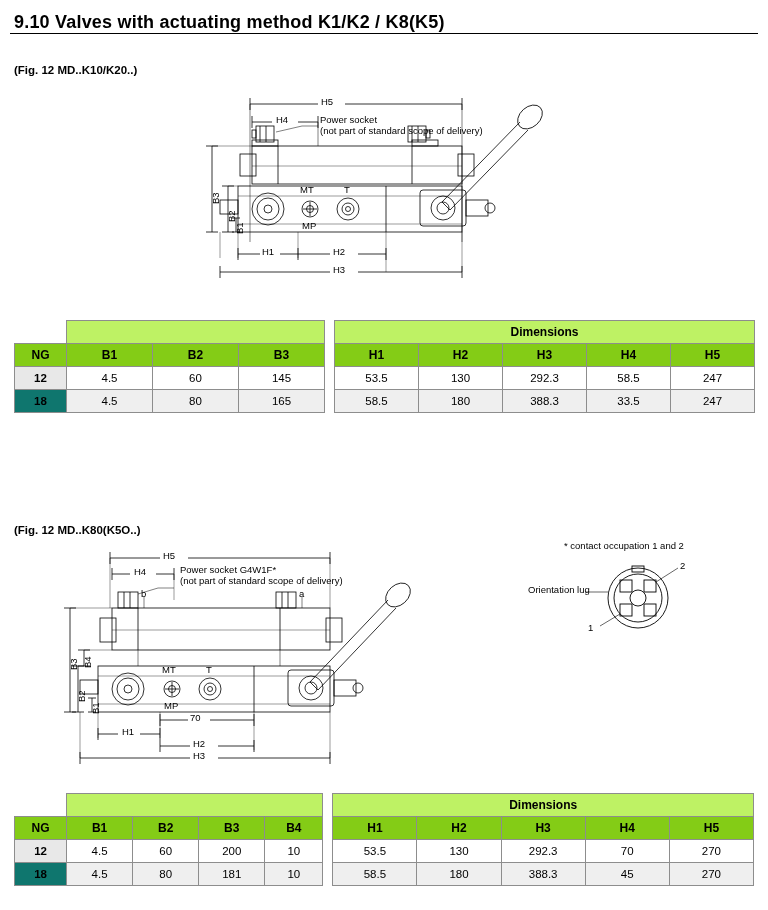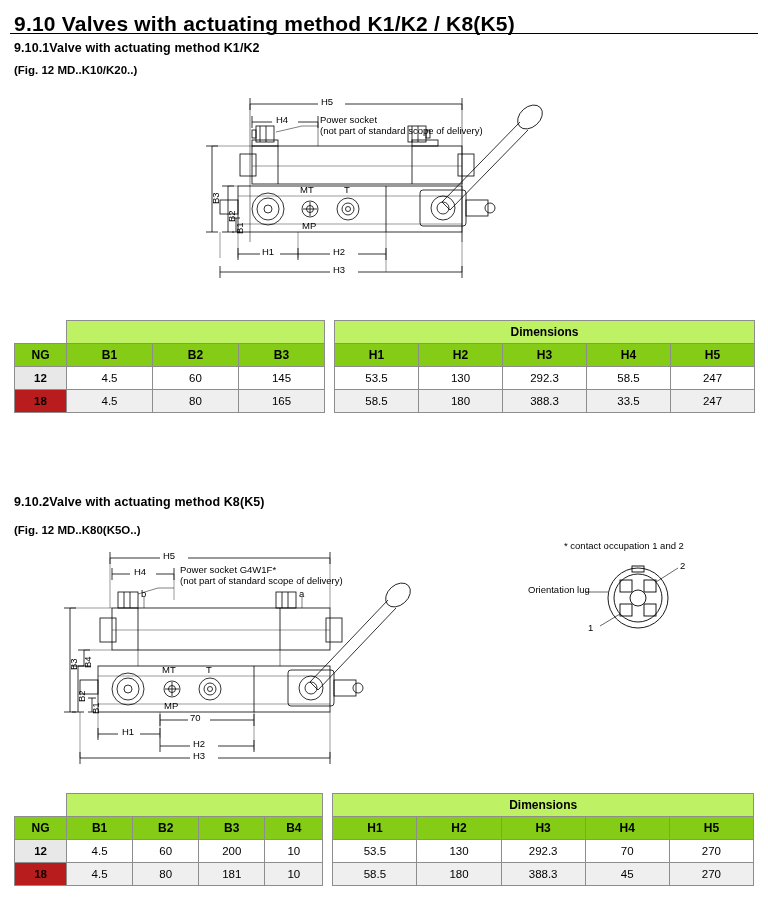--- a/index.html
+++ b/index.html
@@ -10,21 +10,21 @@
   body {
     width: 768px; height: 910px;
     font-family: "Liberation Sans", sans-serif;
     color: #000;
     position: relative;
     overflow: hidden;
   }
   .page { position: relative; width: 768px; height: 910px; }
 
   h1.section-title {
-    font-size: 21px;
+    font-size: 18px;
     font-weight: bold;
     margin: 0;
     position: absolute;
     left: 14px; top: 12px;
     letter-spacing: 0.2px;
   }
   .rule {
     position: absolute;
     left: 10px; top: 33px;
     width: 748px; height: 1px;
@@ -68,21 +68,21 @@
     font-size: 12px;
   }
   table.dims td.ng-cell {
     background: #e8e8e8;
     font-weight: bold;
   }
   table.dims td.data {
     background: #fff;
   }
   table.dims tr.alt td.data { background: #efefef; }
-  table.dims tr.alt td.ng-cell { background: #b91c1c; }
+  table.dims tr.alt td.ng-cell { background: #0f766e; }
   .blank-cell { border: none !important; background: #fff !important; }
   .gap-col { border-top: none !important; border-bottom: none !important;
              border-left: none !important; border-right: none !important;
              background: #fff !important; width: 10px; }
 
   
   .drawing { position: absolute; }
   .note {
     position: absolute;
     font-size: 9.5px;
@@ -102,21 +102,20 @@
   svg { display: block; }
 </style>
 </head>
 <body>
 
 <div class="page">
 
   <h1 class="section-title">9.10  Valves with actuating method K1/K2 / K8(K5)</h1>
   <div class="rule"></div>
 
-  <div class="sub-title" style="left:14px; top:41px;">9.10.1Valve with actuating method K1/K2</div>
   <div class="fig-label" style="left:14px; top:64px;">(Fig. 12 MD..K10/K20..)</div>
 
   <div class="drawing" style="left:190px; top:82px; width:370px; height:220px;">
     <svg width="370" height="220" viewBox="0 0 370 220">
       <g stroke="#000" fill="none" stroke-width="0.8">
 
         <line x1="60" y1="22" x2="128" y2="22"></line>
         <line x1="155" y1="22" x2="272" y2="22"></line>
         <line x1="60" y1="16" x2="60" y2="28"></line>
         <line x1="272" y1="16" x2="272" y2="28"></line>
@@ -286,21 +285,20 @@
       <td class="gap-col"></td>
       <td class="data">58.5</td>
       <td class="data">180</td>
       <td class="data">388.3</td>
       <td class="data">33.5</td>
       <td class="data">247</td>
     </tr>
   </tbody>
     </table>
 
-  <div class="sub-title" style="left:14px; top:495px;">9.10.2Valve with actuating method K8(K5)</div>
   <div class="fig-label" style="left:14px; top:524px;">(Fig. 12 MD..K80(K5O..)</div>
 
   <div class="drawing" style="left:40px; top:538px; width:420px; height:240px;">
     <svg width="420" height="240" viewBox="0 0 420 240">
       <g stroke="#000" fill="none" stroke-width="0.8">
 
         <line x1="70" y1="20" x2="120" y2="20"></line>
         <line x1="148" y1="20" x2="290" y2="20"></line>
         <line x1="70" y1="14" x2="70" y2="26"></line>
         <line x1="290" y1="14" x2="290" y2="26"></line>

